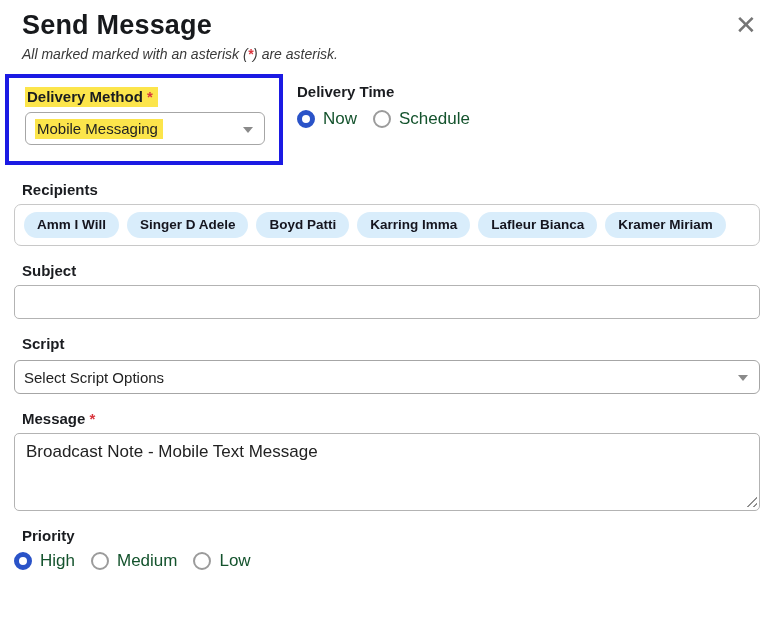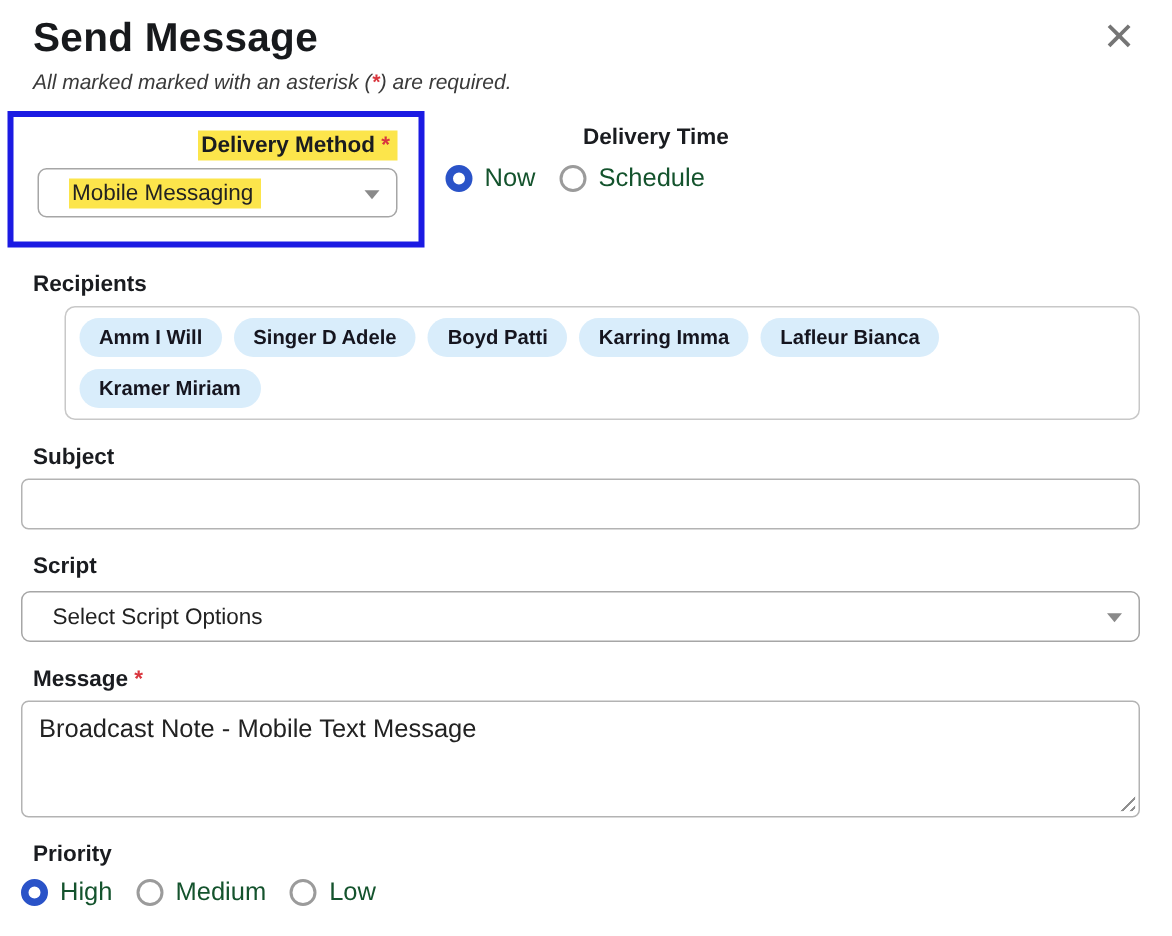--- a/index.html
+++ b/index.html
@@ -32,38 +32,38 @@
     top: 10px; right: 20px;
     width: 30px; height: 30px;
     border: none; background: transparent;
     font-size: 26px; font-weight: 700;
     color: #757575; cursor: pointer;
     line-height: 30px; text-align: center;
     font-family: "DejaVu Sans", sans-serif;
   }
 
   
-  .row-delivery { display: flex; align-items: flex-start; margin-top: 12px; text-align: right; }
+  .row-delivery { display: flex; align-items: flex-start; margin-top: 12px; }
   .delivery-method-box {
     margin-left: 5px;
     border: 4px solid #1b1ae3;
     padding: 10px 14px 16px 16px;
     width: 278px;
   }
   .field-label { font-size: 15px; font-weight: 700; color: #1a1c20; }
   .hl { background: #fce54b; padding: 1px 5px 2px 2px; }
   .fake-select {
     position: relative;
     margin-top: 7px;
     height: 33px;
     border: 1px solid #a6a6a6;
     border-radius: 6px;
     background: #fff;
     display: flex; align-items: center;
-    padding: 0 28px 0 20px;
+    padding: 0 28px 0 9px;
     font-size: 15px; color: #222;
     cursor: pointer;
   }
   .fake-select .caret {
     position: absolute; right: 11px; top: 50%;
     transform: translateY(-35%);
     width: 0; height: 0;
     border-left: 5px solid transparent;
     border-right: 5px solid transparent;
     border-top: 6px solid #8a8a8a;
@@ -81,21 +81,20 @@
   
   .section { margin-top: 16px; }
   .section .field-label { margin-left: 22px; display: inline-block; }
   .control-wrap { margin: 5px 21px 0 14px; }
 
   .chips-box {
     border: 1px solid #c8c8c8; border-radius: 7px;
     padding: 7px 9px; min-height: 42px;
     display: flex; gap: 8px; align-items: flex-end; flex-wrap: wrap;
     cursor: text;
-    margin-left: 29px;
   }
   .chip {
     background: #d9edfb; color: #15151f;
     border-radius: 13px; padding: 5px 13px 6px;
     font-size: 13.5px; font-weight: 700; white-space: nowrap;
     cursor: default;
   }
 
   .text-input {
     width: 100%; height: 34px;
@@ -126,21 +125,21 @@
   .priority-section .radio-row { margin: 6px 0 0 14px; }
   .priority-section .field-label { margin-left: 22px; }
   .section.tight { }
 </style>
 </head>
 <body>
 
 <div class="modal">
 
   <div class="title">Send Message</div>
-  <div class="subtitle"><span>All marked marked with an asterisk (</span><span class="req">*</span><span>) are required.</span></div>
+  <div class="subtitle"><span>All marked marked with an asterisk (</span><span class="req">*</span><span>) are asterisk.</span></div>
   <button class="close-btn">✕</button>
 
   <div class="row-delivery">
     <div class="delivery-method-box">
       <div class="field-label"><span class="hl"><span>Delivery Method</span> <span class="req">*</span></span></div>
       <div class="fake-select">
         <span class="hl">Mobile Messaging</span>
         <span class="caret"></span>
       </div>
     </div>

